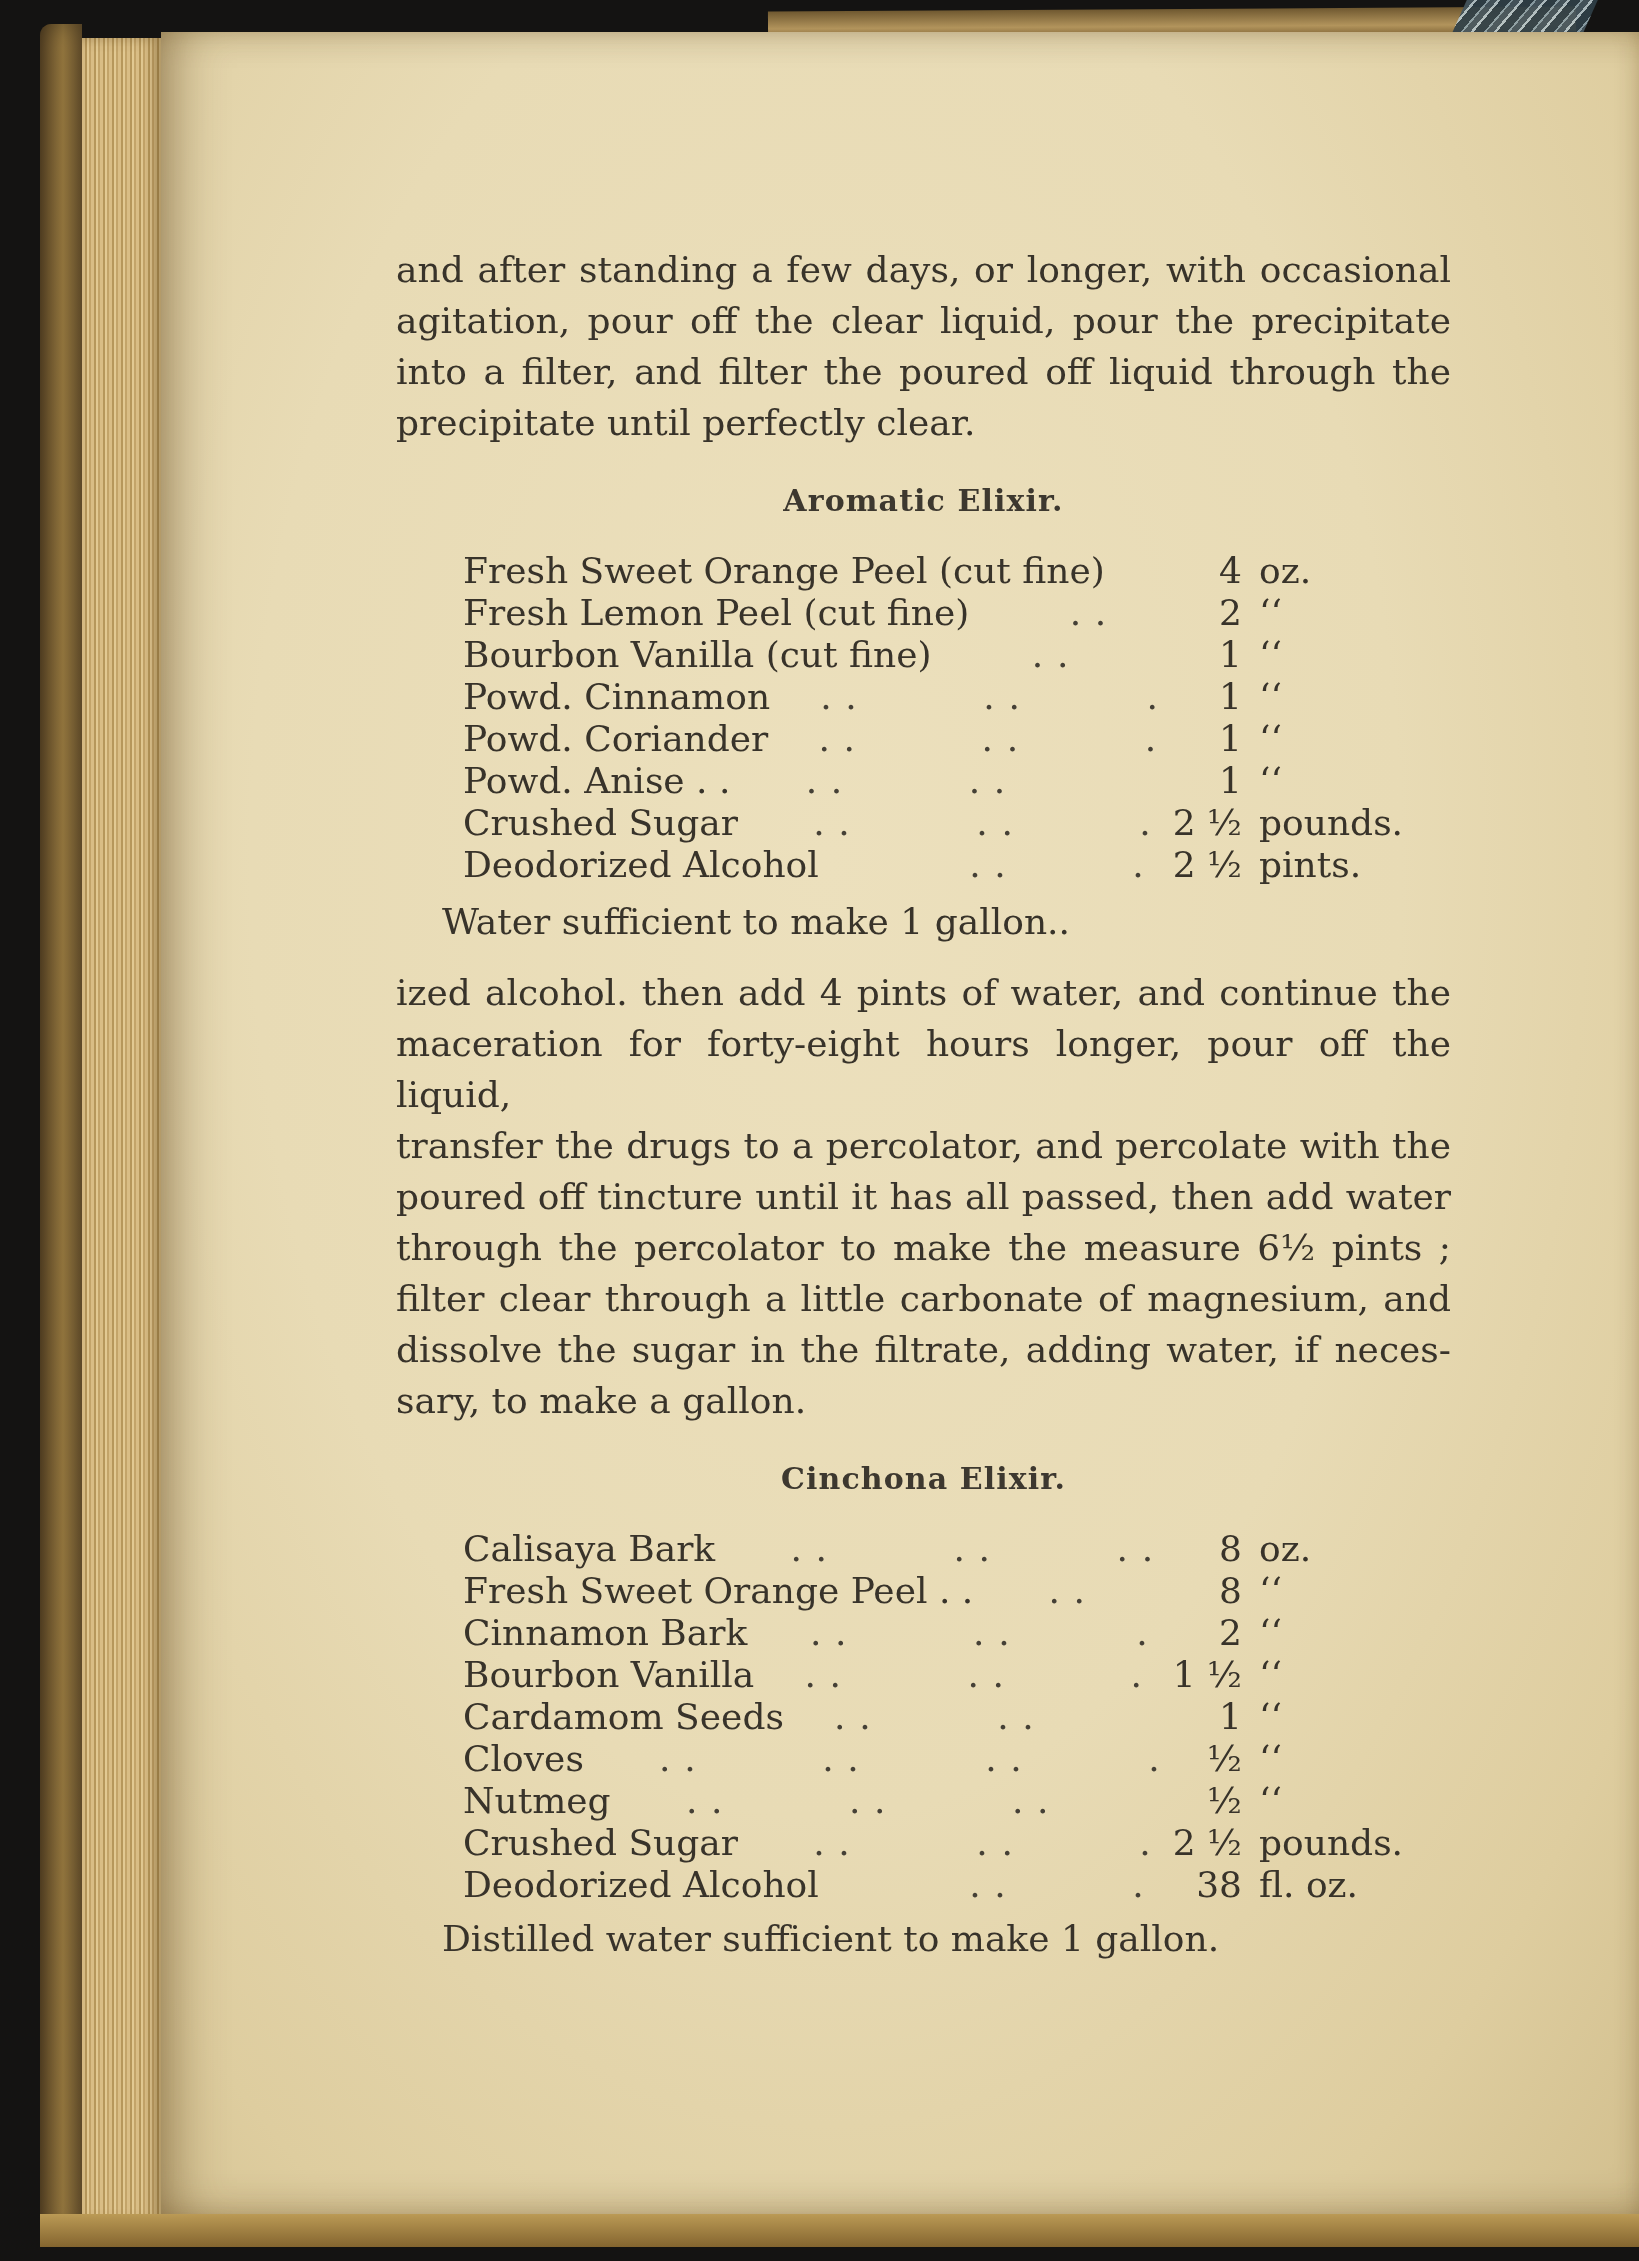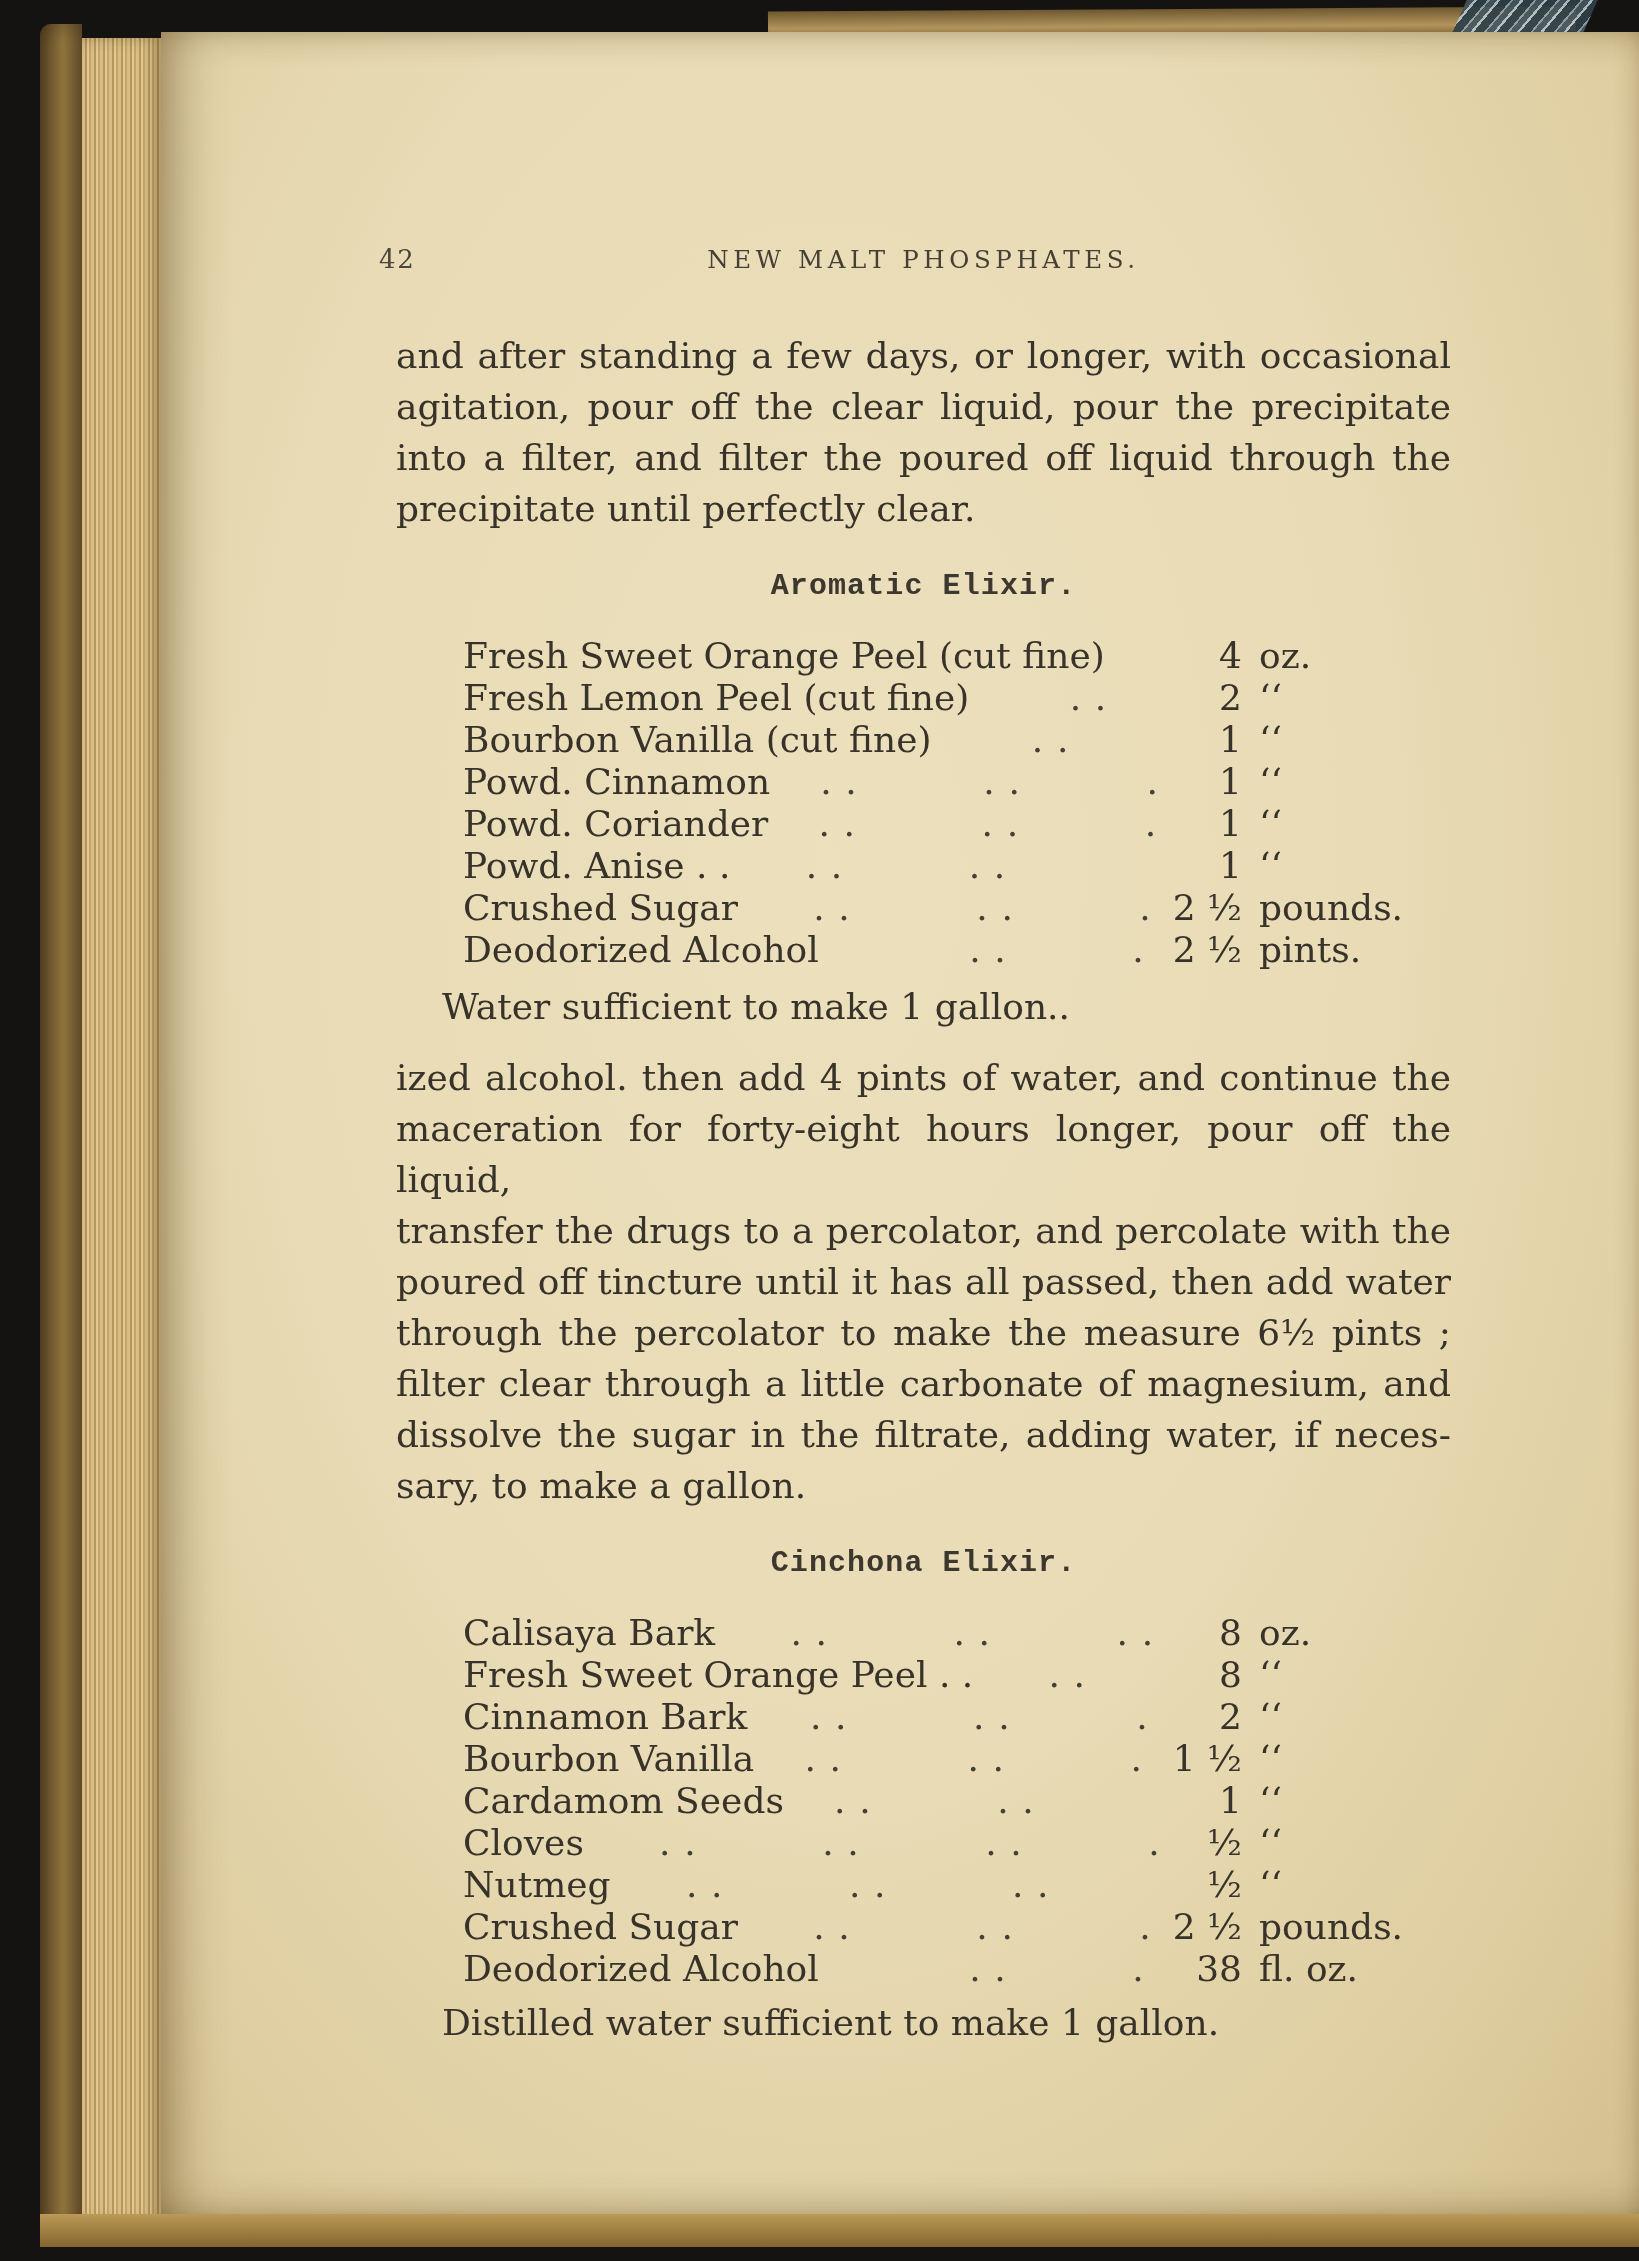--- a/index.html
+++ b/index.html
@@ -63,21 +63,21 @@
   .running-header{
     position:absolute;left:0;right:0;top:1.1px;text-align:center;
     font-size:24.5px;letter-spacing:4.6px;color:#463f35;
   }
   .para{font-size:36px;line-height:51px;}
   .line{text-align:justify;text-align-last:justify;}
   .line.last{text-align-last:left;}
   .line.indent{padding-left:0;text-indent:44px;}
   .section-heading{
     text-align:center;font-weight:bold;font-size:30px;color:#3d382f;
-    margin:35px 0 32px;letter-spacing:1.1px;font-family:Liberation Mono, monospace;
+    margin:35px 0 32px;letter-spacing:1.1px;
   }
   .recipe{margin-left:67px;font-size:36px;line-height:42px;}
   .row{display:flex;align-items:baseline;}
   .row .name{flex-shrink:0;white-space:pre;}
   .row .leader{flex:1;min-width:0;white-space:pre;overflow:hidden;letter-spacing:1.1px;color:#454036;}
   .row .qty{width:85px;flex-shrink:0;text-align:right;white-space:pre;}
   .row .unit{width:192px;flex-shrink:0;padding-left:17px;white-space:pre;}
   .note{font-size:36px;line-height:51px;text-indent:46px;margin:10.2px 0 19.4px;}
   .note.last-note{margin-top:7px;}
   .macerate{margin-top:5.7px;}
@@ -89,24 +89,20 @@
 
   <div class="book-top-edge"></div>
   <div class="endpaper-corner"></div>
   <div class="cover-spine"></div>
   <div class="page-edges"></div>
   <div class="cover-bottom"></div>
 
   <div class="page">
     <div class="content">
 
-      <div class="header-row">
-        <span class="page-num">42</span>
-        <span class="running-header">NEW MALT PHOSPHATES.</span>
-      </div>
 
       <div class="para">
         <div class="line">and after standing a few days, or longer, with occasional</div>
         <div class="line">agitation, pour off the clear liquid, pour the precipitate</div>
         <div class="line">into a filter, and filter the poured off liquid through the</div>
         <div class="line last">precipitate until perfectly clear.</div>
       </div>
 
       <div class="section-heading">Aromatic Elixir.</div>
 

